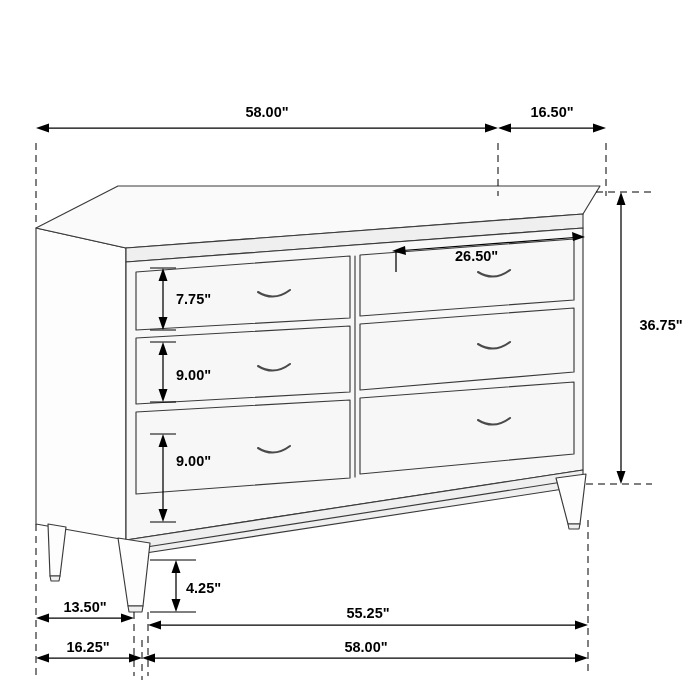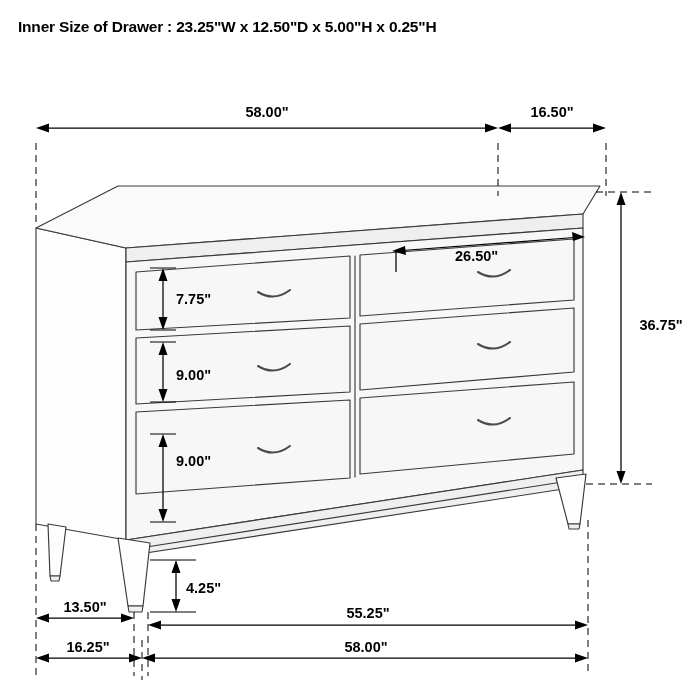--- a/index.html
+++ b/index.html
@@ -97,21 +97,20 @@
   }
   .arrowhead {
     fill: #000000;
   }
 </style>
 </head>
 <body>
 
 <div id="stage">
 
-  <div id="title">Inner Size of Drawer : 23.25"W x 12.50"D x 5.00"H x 0.25"H</div>
 
   <svg id="diagram" viewBox="0 0 700 700">
 
     <g>
 
       <polygon class="body-fill" points="36,228 126,248 126,540 36,524"></polygon>
 
       <polygon class="top-fill" points="36,228 118,186 600,186 583,214 126,248"></polygon>
 
       <polygon class="dark-fill" points="126,248 583,214 583,228 126,262"></polygon>

